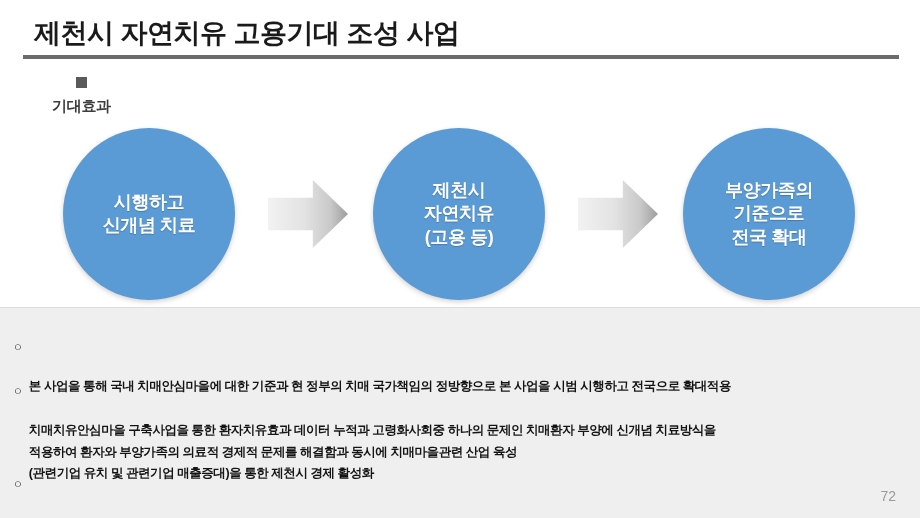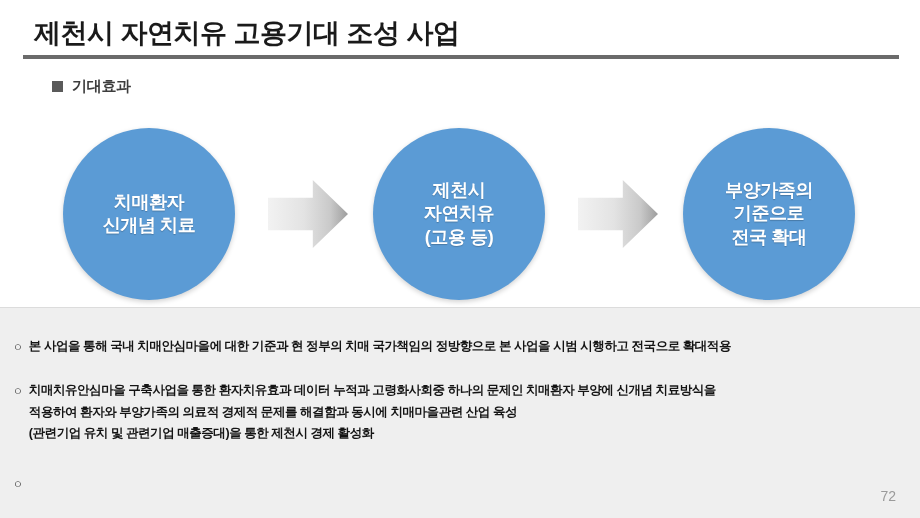--- a/index.html
+++ b/index.html
@@ -48,20 +48,21 @@
   }
 
   
   .section-head {
     position: absolute;
     left: 52px;
     top: 77px;
     display: flex;
     align-items: center;
     gap: 9px;
+    flex-direction: column;
   }
   .section-marker {
     width: 11px;
     height: 11px;
     background: #5a5a5a;
     display: inline-block;
   }
   .section-label {
     font-size: 15px;
     font-weight: 700;
@@ -143,20 +144,21 @@
     line-height: 1.65;
     flex: 0 0 auto;
   }
   .note-text {
     font-size: 12.5px;
     font-weight: 700;
     color: #141414;
     line-height: 1.72;
     letter-spacing: -0.45px;
     white-space: pre-line;
+    margin-top: 40px;
   }
 
   
   .page-number {
     position: absolute;
     right: 24px;
     bottom: 14px;
     font-size: 14px;
     color: #9a9a9a;
     font-weight: 400;
@@ -172,21 +174,21 @@
     <div class="title-rule"></div>
   </div>
 
   <div class="section-head">
     <span class="section-marker"></span>
     <span class="section-label">기대효과</span>
   </div>
 
   <div class="flow">
     <div class="node node-1">
-      <span class="node-text">치매환자
+      <span class="node-text">시행하고
 신개념 치료</span>
     </div>
 
     <div class="arrow arrow-1"></div>
 
     <div class="node node-2">
       <span class="node-text">제천시
 자연치유
 (고용 등)</span>
     </div>

